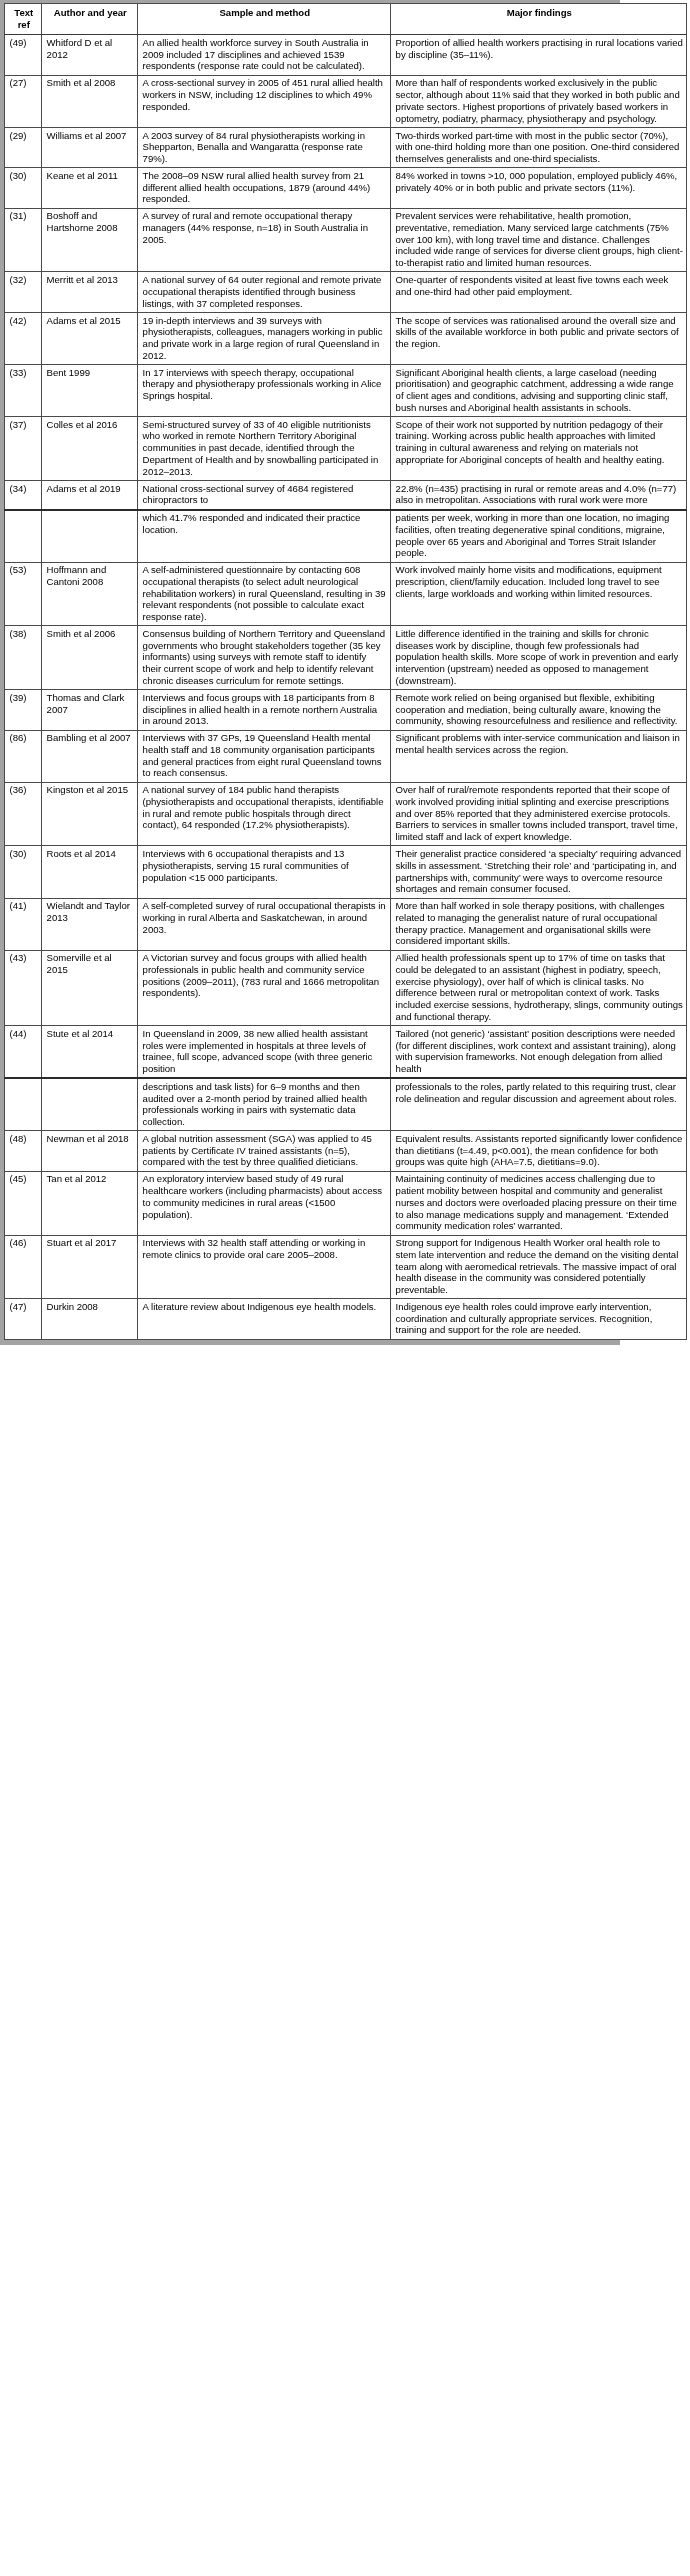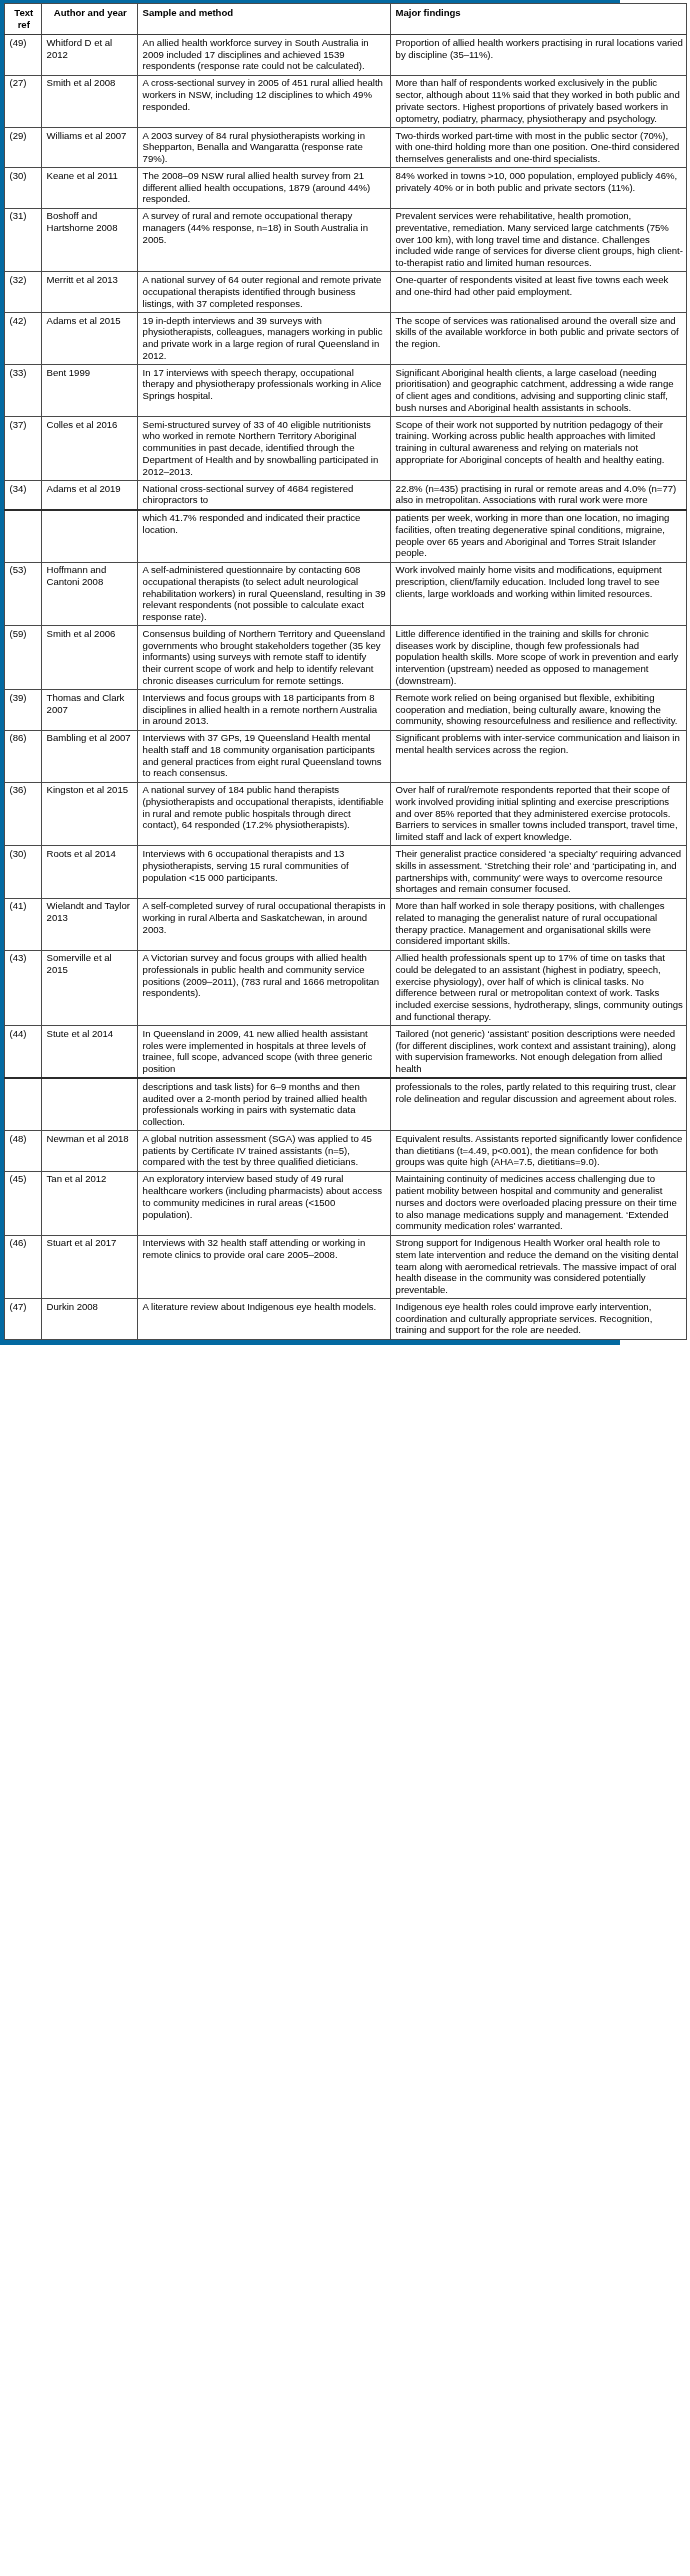--- a/index.html
+++ b/index.html
@@ -10,21 +10,21 @@
   body {
     width: 690px;
     font-family: "Liberation Sans", sans-serif;
     color: #000000;
     -webkit-font-smoothing: none;
   }
   .page {
     width: 620px;
     box-sizing: border-box;
     padding: 3.4px 3.4px 5.2px 4.3px;
-    background: #0369a1;
+    background: #a3a3a3;
   }
   table.study-table {
     border-collapse: collapse;
     width: 683px;
     table-layout: fixed;
     background: #ffffff;
   }
   table.study-table col.c-ref    { width: 37px; }
   table.study-table col.c-author { width: 96px; }
   table.study-table col.c-sample { width: 253px; }
@@ -37,21 +37,21 @@
     padding: 1.7px 3.4px 2.6px 4.3px;
     font-size: 9.6px;
     line-height: 11.7px;
     letter-spacing: -0.04px;
     word-wrap: break-word;
     overflow-wrap: break-word;
     hyphens: none;
   }
   table.study-table thead th {
     font-weight: bold;
-    text-align: left;
+    text-align: center;
     padding-top: 2.6px;
     padding-bottom: 3.4px;
     border-bottom: 1.7px solid #3a3a3a;
     line-height: 12px;
   }
   table.study-table thead th.h-ref,
   table.study-table thead th.h-author {
     text-align: center;
   }
   table.study-table td.ref,
@@ -152,21 +152,21 @@
           <td class="sample">which 41.7% responded and indicated their practice location.</td>
           <td class="find">patients per week, working in more than one location, no imaging facilities, often treating degenerative spinal conditions, migraine, people over 65 years and Aboriginal and Torres Strait Islander people.</td>
         </tr>
         <tr>
           <td class="ref">(53)</td>
           <td class="author">Hoffmann and Cantoni 2008</td>
           <td class="sample">A self-administered questionnaire by contacting 608 occupational therapists (to select adult neurological rehabilitation workers) in rural Queensland, resulting in 39 relevant respondents (not possible to calculate exact response rate).</td>
           <td class="find">Work involved mainly home visits and modifications, equipment prescription, client/family education. Included long travel to see clients, large workloads and working within limited resources.</td>
         </tr>
         <tr>
-          <td class="ref">(59)</td>
+          <td class="ref">(38)</td>
           <td class="author">Smith et al 2006</td>
           <td class="sample">Consensus building of Northern Territory and Queensland governments who brought stakeholders together (35 key informants) using surveys with remote staff to identify their current scope of work and help to identify relevant chronic diseases curriculum for remote settings.</td>
           <td class="find">Little difference identified in the training and skills for chronic diseases work by discipline, though few professionals had population health skills. More scope of work in prevention and early intervention (upstream) needed as opposed to management (downstream).</td>
         </tr>
         <tr>
           <td class="ref">(39)</td>
           <td class="author">Thomas and Clark 2007</td>
           <td class="sample">Interviews and focus groups with 18 participants from 8 disciplines in allied health in a remote northern Australia in around 2013.</td>
           <td class="find">Remote work relied on being organised but flexible, exhibiting cooperation and mediation, being culturally aware, knowing the community, showing resourcefulness and resilience and reflectivity.</td>
         </tr>
@@ -196,21 +196,21 @@
         </tr>
         <tr>
           <td class="ref">(43)</td>
           <td class="author">Somerville et al 2015</td>
           <td class="sample">A Victorian survey and focus groups with allied health professionals in public health and community service positions (2009–2011), (783 rural and 1666 metropolitan respondents).</td>
           <td class="find">Allied health professionals spent up to 17% of time on tasks that could be delegated to an assistant (highest in podiatry, speech, exercise physiology), over half of which is clinical tasks. No difference between rural or metropolitan context of work. Tasks included exercise sessions, hydrotherapy, slings, community outings and functional therapy.</td>
         </tr>
         <tr class="split-top">
           <td class="ref">(44)</td>
           <td class="author">Stute et al 2014</td>
-          <td class="sample">In Queensland in 2009, 41 new allied health assistant roles were implemented in hospitals at three levels of trainee, full scope, advanced scope (with three generic position</td>
+          <td class="sample">In Queensland in 2009, 38 new allied health assistant roles were implemented in hospitals at three levels of trainee, full scope, advanced scope (with three generic position</td>
           <td class="find">Tailored (not generic) ‘assistant’ position descriptions were needed (for different disciplines, work context and assistant training), along with supervision frameworks. Not enough delegation from allied health</td>
         </tr>
         <tr class="pagebreak">
           <td class="ref"></td>
           <td class="author"></td>
           <td class="sample">descriptions and task lists) for 6–9 months and then audited over a 2-month period by trained allied health professionals working in pairs with systematic data collection.</td>
           <td class="find">professionals to the roles, partly related to this requiring trust, clear role delineation and regular discussion and agreement about roles.</td>
         </tr>
         <tr>
           <td class="ref">(48)</td>

